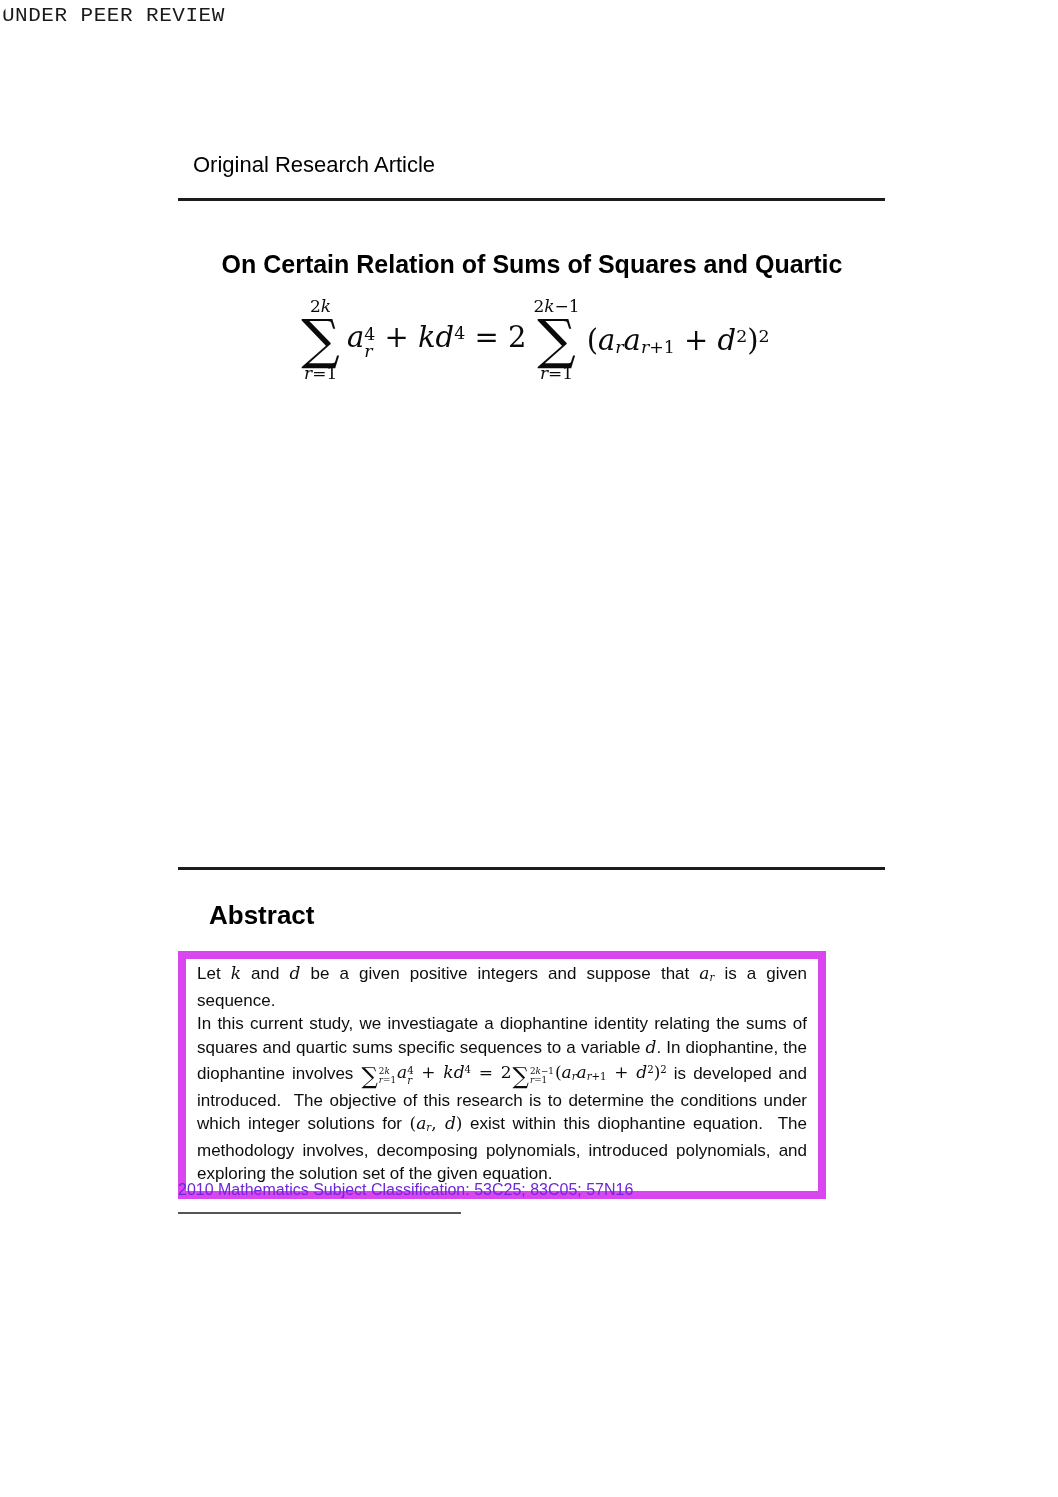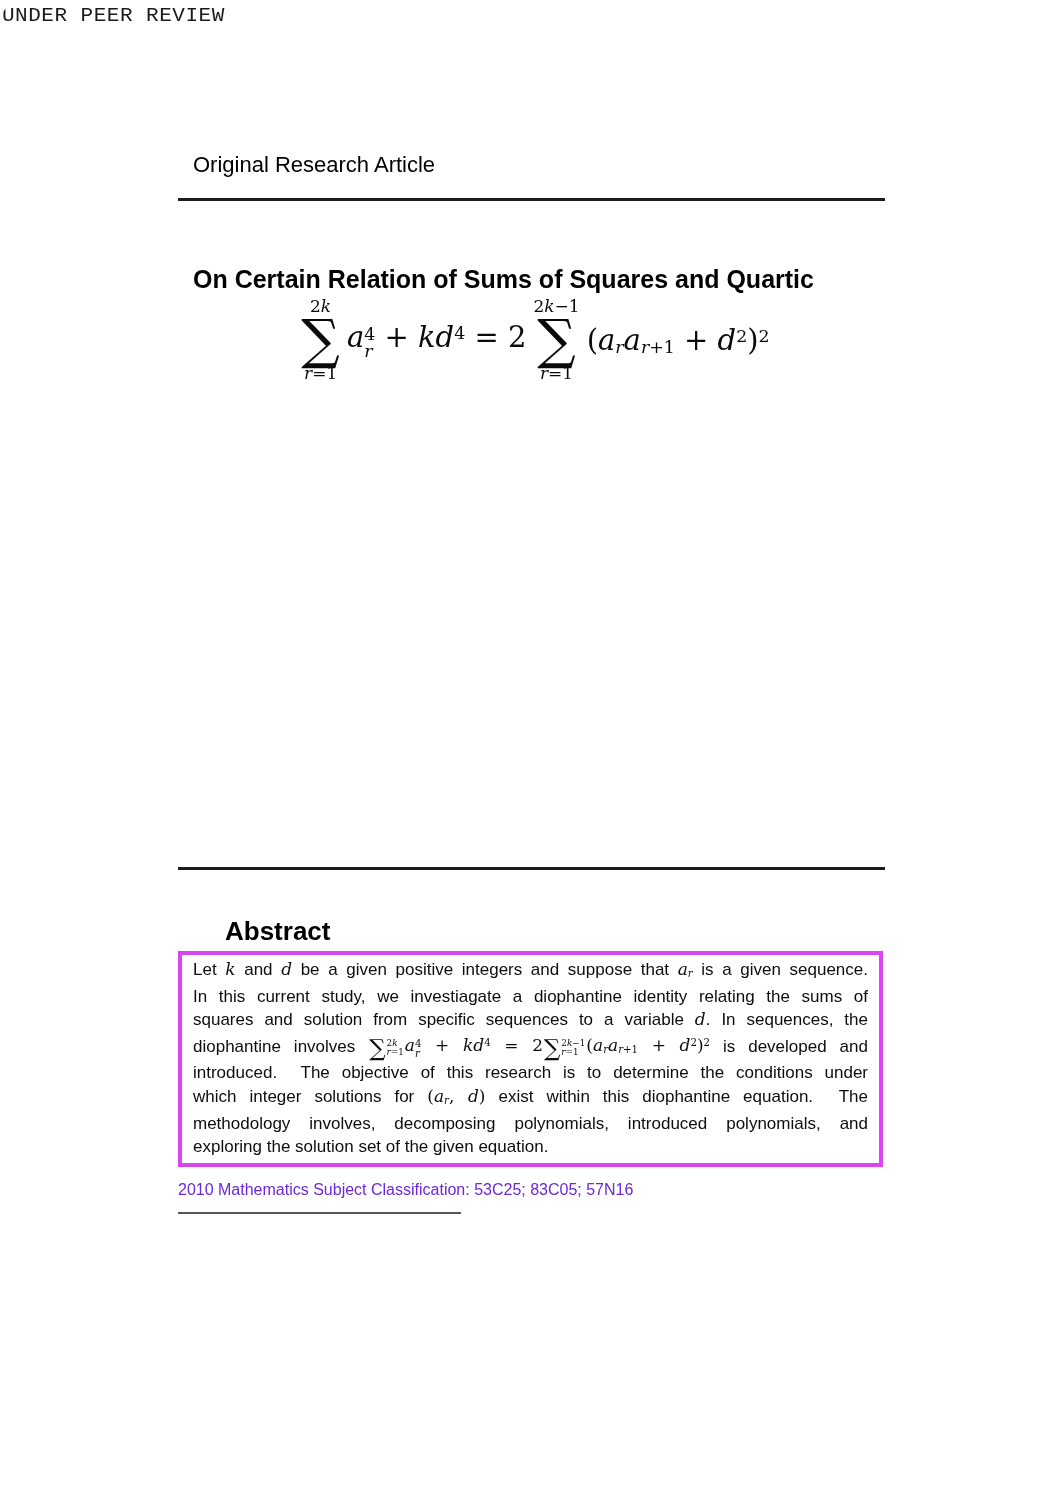--- a/index.html
+++ b/index.html
@@ -40,21 +40,22 @@
     height: 3px;
     background: #1c1c1c;
   }
   .rule-top { top: 198px; }
   .rule-mid { top: 867px; }
   .title {
     position: absolute;
     left: 178px;
     top: 250px;
     width: 708px;
-    margin: 15px;
+    margin: 0;
+    text-align: center;
     font-size: 25px;
     font-weight: bold;
     color: #000;
   }
   
   .eq {
     position: absolute;
     left: 178px;
     top: 297px;
     width: 708px;
@@ -111,32 +112,32 @@
     white-space: pre;
   }
   .sup1 { font-size: 0.6em; vertical-align: 0.45em; white-space: pre; }
   .sub1 { font-size: 0.6em; vertical-align: -0.2em; white-space: pre; }
   .grp  { white-space: pre; }
   
   .abs-head {
     position: absolute;
     left: 209px;
     top: 900px;
-    margin: 16px;
+    margin: 0;
     font-size: 26px;
     font-weight: bold;
     color: #000;
   }
   .abs-box {
     position: absolute;
     left: 178px;
     top: 951px;
-    width: 705px;
+    width: 648px;
     box-sizing: border-box;
-    border: 4px solid #d946ef;
+    border: 8px solid #d946ef;
     padding: 3px 11px 5px 11px;
     font-size: 17px;
     line-height: 23.2px;
     color: #0d0d0d;
   }
   .abs-line { text-align: justify; }
   .abs-line:not(:last-child) { text-align-last: justify; }
   .keywords {
     position: absolute;
     left: 178px;
@@ -181,21 +182,21 @@
         <span class="dglyph">∑</span>
         <span class="dlim"><span class="mi">r</span><span class="mr">=1</span></span>
       </span>
       <span class="grp"><span class="mrunx"><span class="mr">(</span></span><span class="mrunx"><span class="mi">a</span><span class="sub1"><span class="mi">r</span></span></span><span class="mrunx"><span class="mi">a</span><span class="sub1"><span class="mi">r</span><span class="mr">+1</span></span></span><span class="mrunx"><span class="mr"> + </span></span><span class="mrunx"><span class="mi">d</span><span class="sup1"><span class="mr">2</span></span></span><span class="mrunx"><span class="mr">)</span><span class="sup1"><span class="mr">2</span></span></span></span>
     </div>
   <div class="rule rule-mid"></div>
   <h2 class="abs-head">Abstract</h2>
   <div class="abs-box" id="abstract-box">
       <div class="abs-line"><span class="txt">Let </span><span class="grp"><span class="mrunx"><span class="mi">k</span></span></span><span class="txt"> and </span><span class="grp"><span class="mrunx"><span class="mi">d</span></span></span><span class="txt"> be a given positive integers and suppose that </span><span class="grp"><span class="mrunx"><span class="mi">a</span><span class="sub1"><span class="mi">r</span></span></span></span><span class="txt"> is a given sequence.</span></div>
       <div class="abs-line"><span class="txt">In this current study, we investiagate a diophantine identity relating the sums of</span></div>
-      <div class="abs-line"><span class="txt">squares and solution from specific sequences to a variable </span><span class="grp"><span class="mrunx"><span class="mi">d</span></span></span><span class="txt">. In sequences, the</span></div>
+      <div class="abs-line"><span class="txt">squares and quartic sums specific sequences to a variable </span><span class="grp"><span class="mrunx"><span class="mi">d</span></span></span><span class="txt">. In diophantine, the</span></div>
       <div class="abs-line"><span class="txt">diophantine involves </span><span class="isum">
           <span class="iglyph">∑</span>
           <span class="ilims"><span><span class="mr">2</span><span class="mi">k</span></span><span><span class="mi">r</span><span class="mr">=1</span></span></span>
         </span><span class="grp"><span class="mrunx"><span class="mi">a</span><span class="stack"><span class="ssup"><span class="mr">4</span></span><span class="ssub"><span class="mi">r</span></span></span></span><span class="mrunx"><span class="mr"> + </span></span><span class="mrunx"><span class="mi">kd</span><span class="sup1"><span class="mr">4</span></span></span><span class="mrunx"><span class="mr"> = 2</span></span></span><span class="isum">
           <span class="iglyph">∑</span>
           <span class="ilims"><span><span class="mr">2</span><span class="mi">k</span><span class="mr">−1</span></span><span><span class="mi">r</span><span class="mr">=1</span></span></span>
         </span><span class="grp"><span class="mrunx"><span class="mr">(</span></span><span class="mrunx"><span class="mi">a</span><span class="sub1"><span class="mi">r</span></span></span><span class="mrunx"><span class="mi">a</span><span class="sub1"><span class="mi">r</span><span class="mr">+1</span></span></span><span class="mrunx"><span class="mr"> + </span></span><span class="mrunx"><span class="mi">d</span><span class="sup1"><span class="mr">2</span></span></span><span class="mrunx"><span class="mr">)</span><span class="sup1"><span class="mr">2</span></span></span></span><span class="txt"> is developed and</span></div>
       <div class="abs-line"><span class="txt">introduced.&nbsp; The objective of this research is to determine the conditions under</span></div>
       <div class="abs-line"><span class="txt">which integer solutions for </span><span class="grp"><span class="mrunx"><span class="mr">(</span></span><span class="mrunx"><span class="mi">a</span><span class="sub1"><span class="mi">r</span></span></span><span class="mrunx"><span class="mr">, </span><span class="mi">d</span><span class="mr">)</span></span></span><span class="txt"> exist within this diophantine equation.&nbsp; The</span></div>
       <div class="abs-line"><span class="txt">methodology involves, decomposing polynomials, introduced polynomials, and</span></div>

